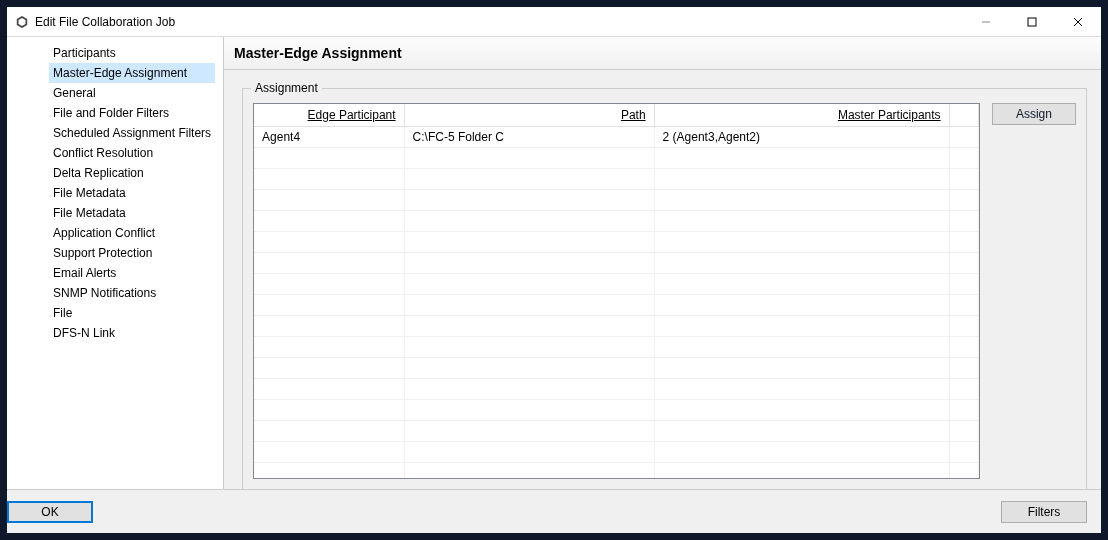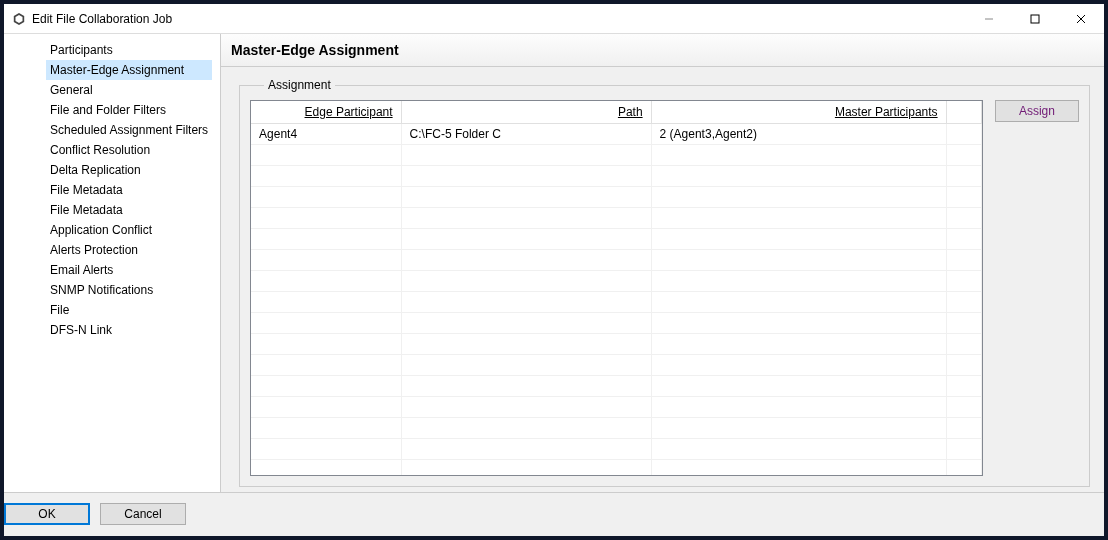--- a/index.html
+++ b/index.html
@@ -7,21 +7,21 @@
     margin: 0; padding: 0;
     width: 1108px; height: 540px;
     font-family: "Segoe UI", Tahoma, sans-serif;
     font-size: 12px;
     color: #000;
     background: #fff;
     overflow: hidden;
   }
   .window {
     width: 1108px; height: 540px;
-    border: 4px solid #0f172a;
+    border: 7px solid #0f172a;
     display: flex;
     flex-direction: column;
     background: #fff;
   }
   
   .titlebar {
     height: 30px;
     display: flex;
     align-items: center;
     padding-left: 8px;
@@ -86,21 +86,21 @@
     position: relative;
   }
   .groupbox {
     position: relative;
     border: 1px solid #ccc;
     height: 402px;
     background: #f0f0f0;
   }
   .groupbox-label {
     position: absolute;
-    top: -8px; left: 24px;
+    top: -8px; left: 8px;
     background: #f0f0f0;
     padding: 0 4px;
     font-size: 12px;
   }
   .group-inner {
     display: flex;
     gap: 12px;
     padding: 14px 10px 10px 10px;
     height: 100%;
   }
@@ -145,27 +145,27 @@
   .btn {
     height: 22px;
     min-width: 84px;
     border: 1px solid #adadad;
     background: #e1e1e1;
     font-family: inherit;
     font-size: 12px;
     padding: 0 10px;
     cursor: default;
   }
-  .btn.disabled { color: #701a75; }
+  .btn.disabled { color: #0f172a; }
   
   .footer {
     height: 44px;
     background: #f0f0f0;
     display: flex;
-    justify-content: flex-start;
+    justify-content: space-between;
     align-items: center;
     gap: 10px;
     padding-right: 14px;
   }
   .footer .btn { width: 86px; }
   .btn.primary {
     border: 2px solid #0078d7;
     background: #e1e1e1;
   }
 </style>
@@ -207,21 +207,21 @@
         <div class="navitem">Participants</div>
         <div class="navitem selected">Master-Edge Assignment</div>
         <div class="navitem">General</div>
         <div class="navitem">File and Folder Filters</div>
         <div class="navitem">Scheduled Assignment Filters</div>
         <div class="navitem">Conflict Resolution</div>
         <div class="navitem">Delta Replication</div>
         <div class="navitem">File Metadata</div>
         <div class="navitem">File Metadata</div>
         <div class="navitem">Application Conflict</div>
-        <div class="navitem">Alerts Protection</div>
+        <div class="navitem">Support Protection</div>
         <div class="navitem">Email Alerts</div>
         <div class="navitem">SNMP Notifications</div>
         <div class="navitem">File</div>
         <div class="navitem">DFS-N Link</div>
       </div>
 
     <div class="main">
       <div class="main-header">Master-Edge Assignment</div>
       <div class="main-content">
         <div class="groupbox">
@@ -354,16 +354,16 @@
             </div>
           </div>
         </div>
       </div>
     </div>
 
   </div>
 
   <div class="footer">
     <button class="btn primary">OK</button>
-    <button class="btn">Cancel</button>
+    <button class="btn">Filters</button>
   </div>
 
 </div>
 
 </body></html>

